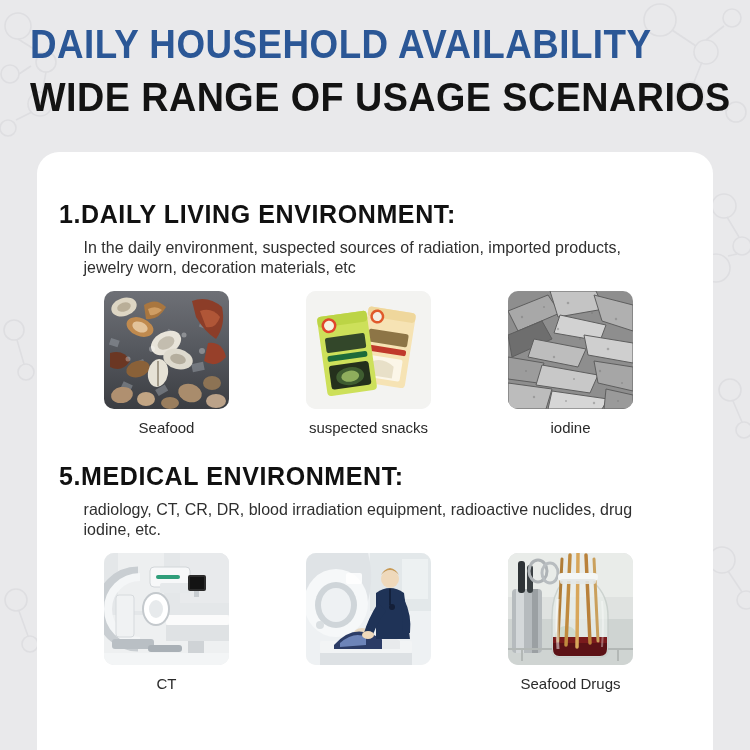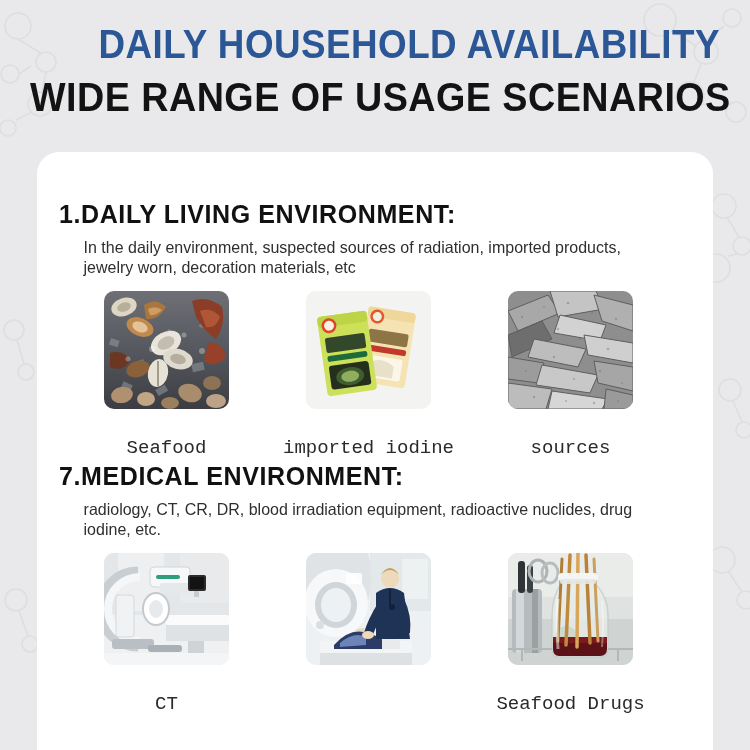--- a/index.html
+++ b/index.html
@@ -23,21 +23,21 @@
     pointer-events: none;
   }
 
   
   #header {
     position: absolute;
     top: 0; left: 0;
     width: 750px;
     height: 108px;
     z-index: 2;
-    text-align: right;
+    text-align: left;
   }
   .title-line {
     font-family: "Liberation Sans Narrow", "Liberation Sans", sans-serif;
     font-weight: bold;
     letter-spacing: 0.5px;
     white-space: nowrap;
     transform: scaleX(0.92);
     transform-origin: center;
   }
   #title-line-1 {
@@ -107,24 +107,24 @@
   .thumb {
     width: 125px;
     height: 118px;
     border-radius: 10px;
     overflow: hidden;
     position: relative;
     background: #f2f2f2;
   }
   .thumb svg { display: block; width: 125px; height: 118px; }
   .thumb-caption {
-    font-family: Liberation Mono, monospace;
-    font-size: 19px;
+    font-family: Liberation Sans, sans-serif;
+    font-size: 15px;
     color: #2a2a2a;
-    padding-top: 28px;
+    padding-top: 10px;
     white-space: nowrap;
   }
   #section-2 .thumb { height: 112px; }
   #section-2 .thumb svg { height: 112px; }
 </style>
 </head>
 <body>
 
 <svg id="bg-watermark" viewBox="0 0 750 750" xmlns="http://www.w3.org/2000/svg">
   <g fill="none" stroke="#dedee1" stroke-width="1.6">
@@ -248,21 +248,21 @@
               <circle cx="27" cy="32" r="7.5" fill="#e0452b"></circle>
               <circle cx="27" cy="32" r="5" fill="#f6f2e2"></circle>
               <rect x="21" y="44" width="40" height="15" rx="2" fill="#33472a"></rect>
               <rect x="21" y="62" width="40" height="6" rx="2" fill="#1d6b3a"></rect>
               <rect x="21" y="72" width="40" height="24" rx="3" fill="#24301c"></rect>
               <ellipse cx="41" cy="85" rx="14" ry="9" fill="#3f5d30"></ellipse>
               <ellipse cx="41" cy="85" rx="9" ry="5.5" fill="#8fae5d"></ellipse>
             </g>
           </svg>
         </div>
-        <div class="thumb-caption">imported iodine</div>
+        <div class="thumb-caption">suspected snacks</div>
       </div>
 
       <div class="thumb-cell">
         <div class="thumb">
           <svg viewBox="0 0 125 118" xmlns="http://www.w3.org/2000/svg">
             <rect width="125" height="118" fill="#8e8e8e"></rect>
             <g stroke="#5e5e5e" stroke-width="1">
               <polygon points="0,20 40,4 52,22 10,40" fill="#a8a8a8"></polygon>
               <polygon points="0,44 34,30 44,48 4,66" fill="#6e6e6e"></polygon>
               <polygon points="42,0 88,0 96,18 50,26" fill="#c4c4c4"></polygon>
@@ -292,28 +292,28 @@
                 <circle cx="66" cy="88" r="1"></circle>
               <circle cx="92" cy="80" r="1.2"></circle>
                 <circle cx="114" cy="92" r="1"></circle>
               <circle cx="26" cy="106" r="1.2"></circle>
                 <circle cx="58" cy="110" r="1"></circle>
               <circle cx="86" cy="112" r="1.2"></circle>
                 <circle cx="110" cy="110" r="1"></circle>
             </g>
           </svg>
         </div>
-        <div class="thumb-caption">sources</div>
+        <div class="thumb-caption">iodine</div>
       </div>
 
     </div>
   </div>
 
   <div class="section" id="section-2">
-    <h2 class="section-heading">7.MEDICAL ENVIRONMENT:</h2>
+    <h2 class="section-heading">5.MEDICAL ENVIRONMENT:</h2>
     <p class="section-body">radiology, CT, CR, DR, blood irradiation equipment, radioactive nuclides, drug iodine, etc.</p>
 
     <div class="thumb-row">
 
       <div class="thumb-cell">
         <div class="thumb">
           <svg viewBox="0 0 125 112" xmlns="http://www.w3.org/2000/svg">
             <rect width="125" height="112" fill="#eef0f1"></rect>
             <rect x="0" y="0" width="125" height="62" fill="#e4e7e9"></rect>
             <rect x="14" y="0" width="46" height="58" fill="#edeff0"></rect>

